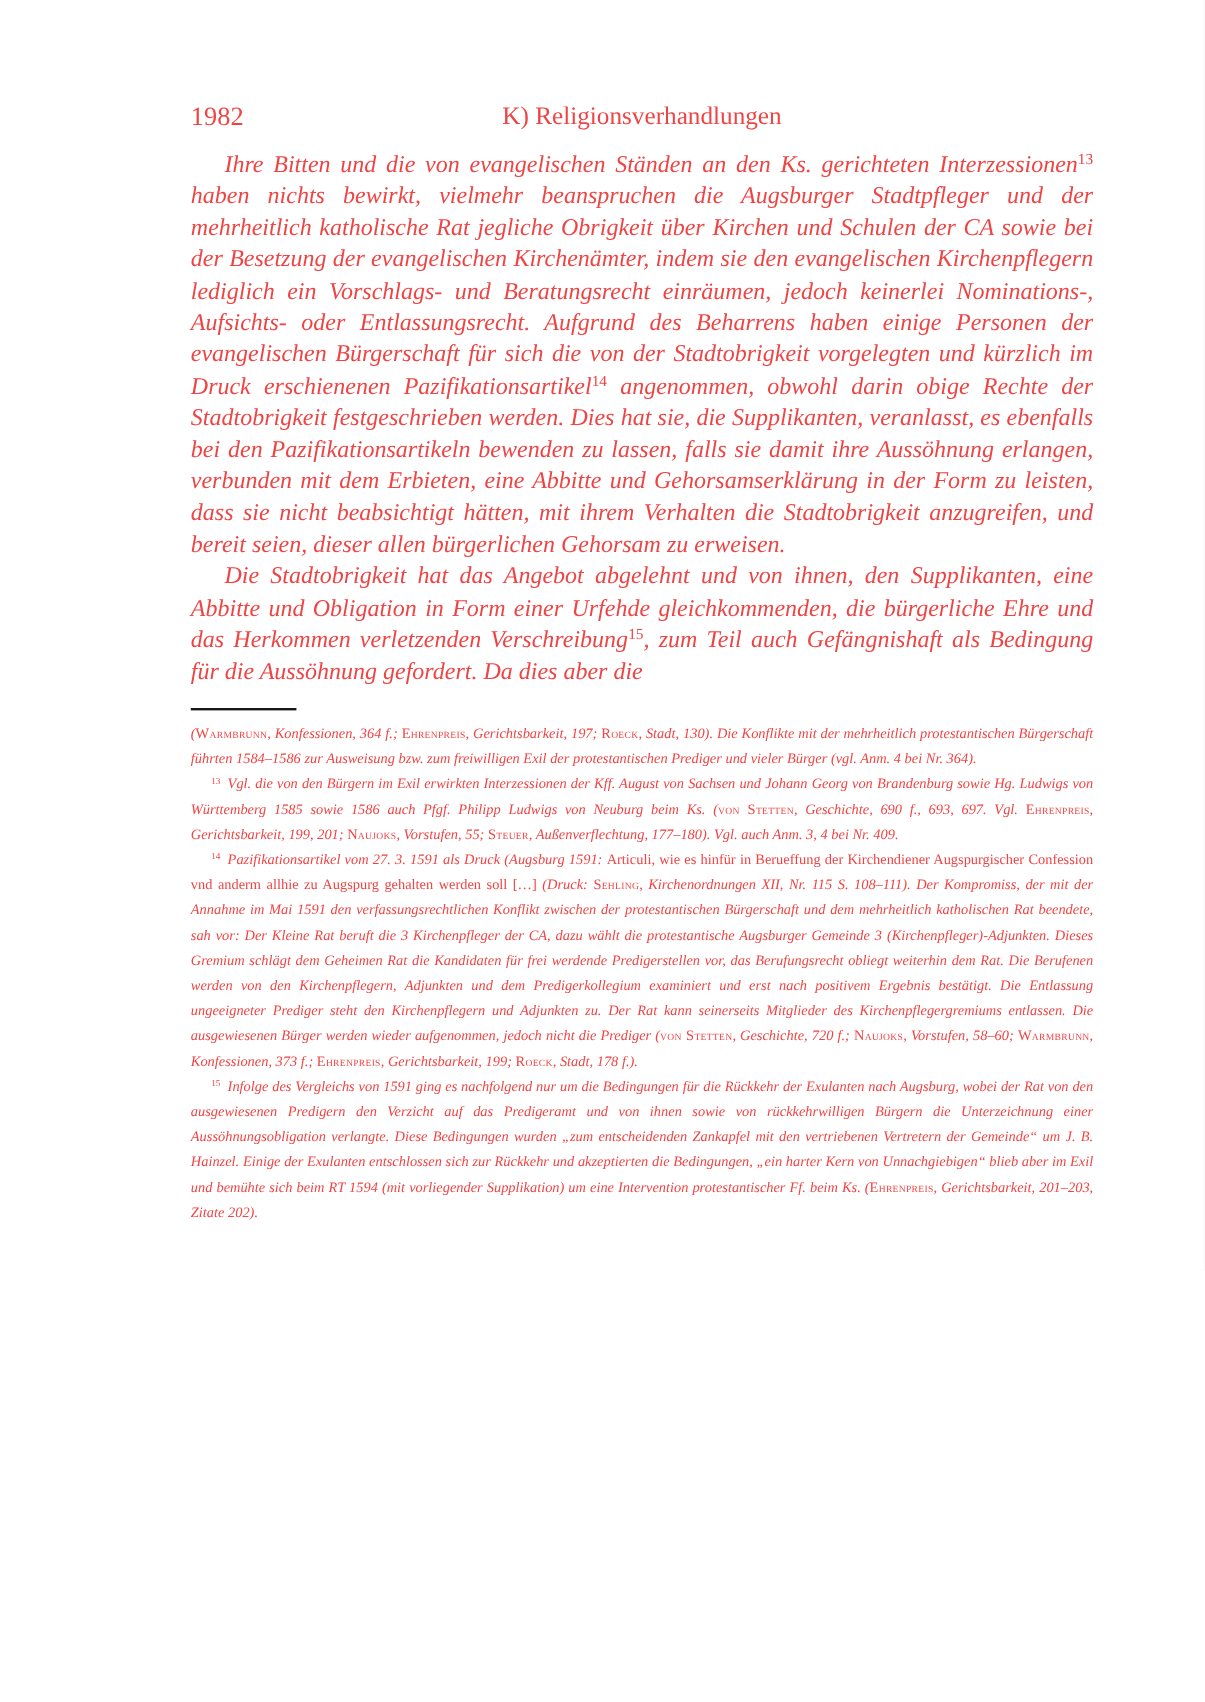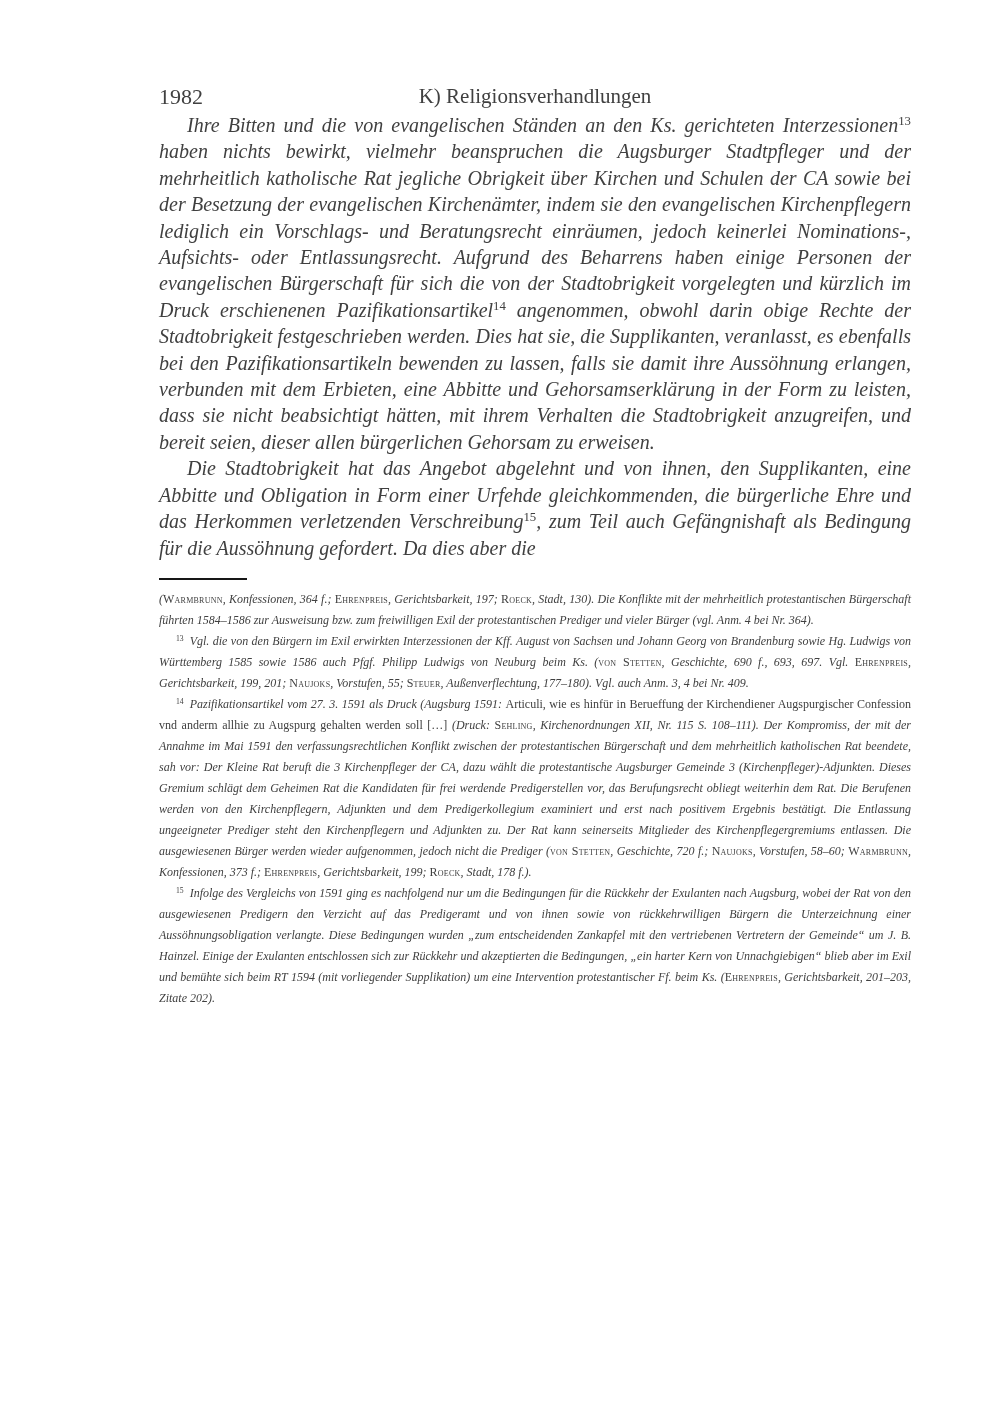--- a/index.html
+++ b/index.html
@@ -2,40 +2,40 @@
 <html lang="de"><head>
 <meta charset="utf-8">
 <style>
   html, body { margin: 0; padding: 0; background: #e8e8e8; }
   .page {
     position: relative;
     width: 1004px;
     height: 1418px;
     margin: 0 auto;
     background: #ffffff;
-    color: #404040;
+    color: #ef4444;
     overflow: hidden;
     font-family: "Liberation Serif", "DejaVu Serif", serif;
   }
   .content {
     position: absolute;
     left: 159px;
     top: 84px;
     width: 752px;
   }
   .header { position: relative; height: 28px; }
   .page-num {
     position: absolute; left: 0; top: 0;
     font-size: 22px; font-style: normal;
   }
   .running-head {
     display: block; text-align: center;
     font-size: 21px; font-style: normal;
   }
-  .body-text { }
+  .body-text { margin-top: 12px; }
   .body-text p {
     margin: 0;
     font-style: italic;
     font-size: 20px;
     line-height: 26.4px;
     text-align: justify;
     text-indent: 28px;
   }
   .fn-rule {
     width: 88px;

